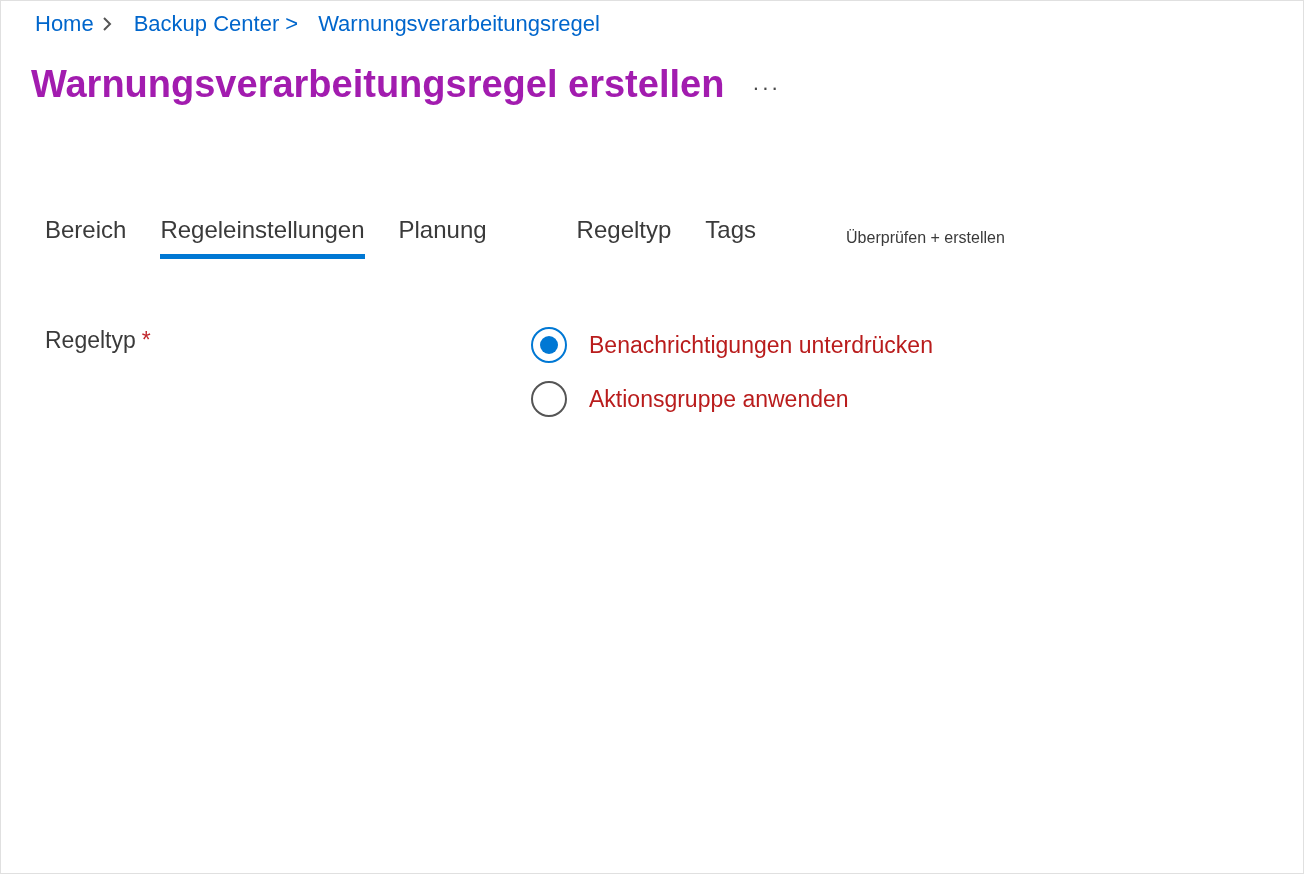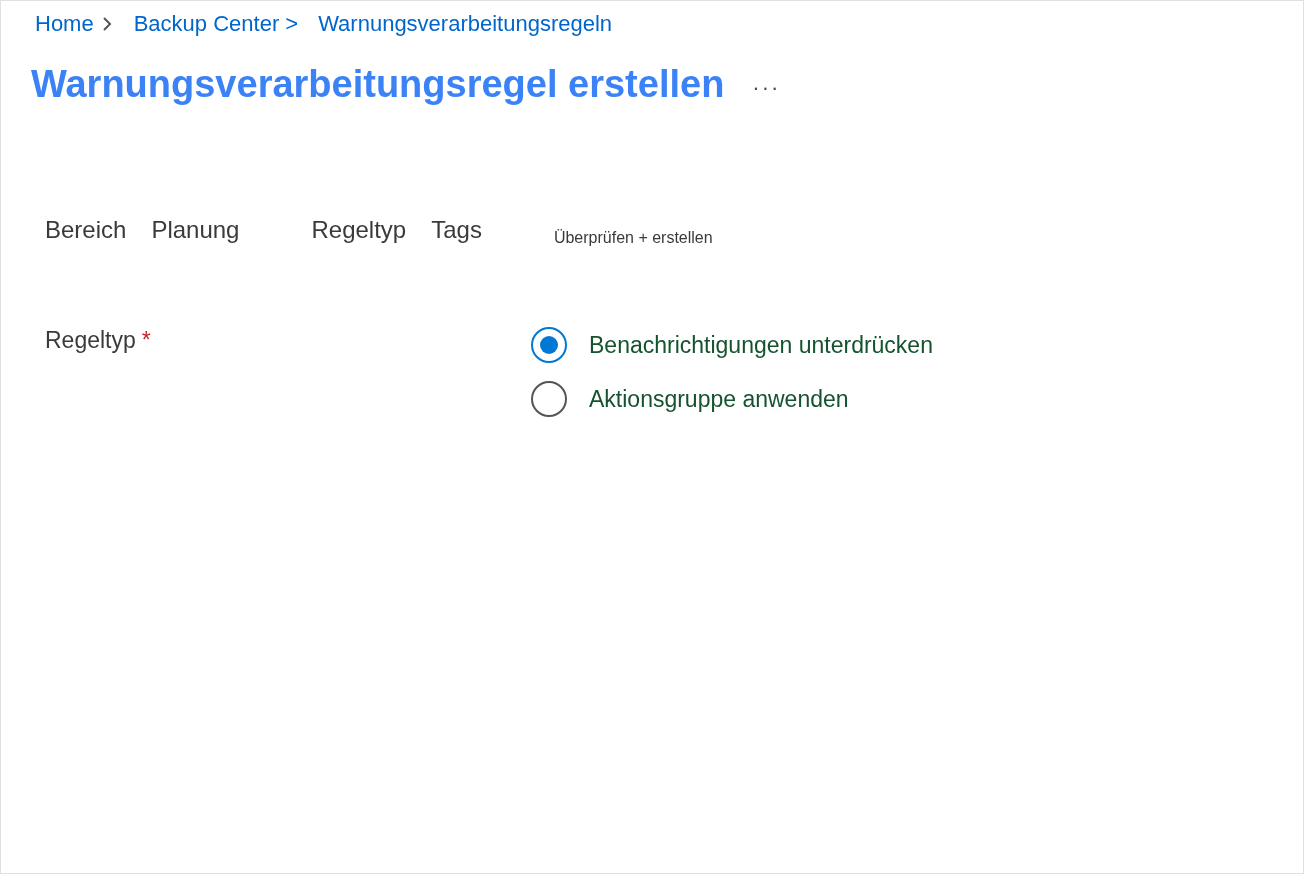--- a/index.html
+++ b/index.html
@@ -35,34 +35,34 @@
     }
     .page-title-row {
       display: flex;
       align-items: center;
       padding: 26px 30px 0;
       gap: 28px;
     }
     .page-title {
       font-size: 38px;
       font-weight: 600;
-      color: #3b82f6;
+      color: #a21caf;
     }
     .more-actions {
       color: #4a4a4a;
       font-size: 22px;
       letter-spacing: 2px;
       cursor: pointer;
       padding-top: 6px;
     }
     .tabs {
       display: flex;
       align-items: flex-end;
       padding: 110px 44px 0;
-      gap: 25px;
+      gap: 34px;
       font-size: 24px;
     }
     .tab {
       color: #3a3a3a;
       cursor: pointer;
       padding-bottom: 10px;
       border-bottom: 5px solid transparent;
       white-space: nowrap;
     }
     .tab.active {
@@ -119,47 +119,48 @@
       border-color: #0078d4;
     }
     .radio-inner {
       width: 18px;
       height: 18px;
       border-radius: 50%;
       background: #0078d4;
     }
     .radio-label {
       font-size: 23px;
-      color: #14532d;
+      color: #b91c1c;
       display: flex;
       align-items: flex-end;
       gap: 4px;
     }
   </style>
 </head>
 <body>
 
 <nav class="breadcrumb">
   <a class="breadcrumb-link">Home</a>
   <span class="breadcrumb-sep">
     <svg width="12" height="16" viewBox="0 0 12 16">
         <path d="M2 2 L8 8 L2 14" stroke="#555" stroke-width="2" fill="none"></path>
       </svg>
   </span>
   <a class="breadcrumb-link">Backup Center &gt;</a>
-  <a class="breadcrumb-link">Warnungsverarbeitungsregeln</a>
+  <a class="breadcrumb-link">Warnungsverarbeitungsregel</a>
 </nav>
 
 <div class="page-title-row">
   <h1 class="page-title">Warnungsverarbeitungsregel erstellen</h1>
   <span class="more-actions">···</span>
 </div>
 
 <div class="tabs">
   <span class="tab">Bereich</span>
+  <span class="tab active">Regeleinstellungen</span>
   <span class="tab">Planung</span>
   <span class="tab-spacer"></span>
   <span class="tab">Regeltyp</span>
   <span class="tab">Tags</span>
   <span class="tab-spacer"></span>
   <span class="tab-review">Überprüfen + erstellen</span>
 </div>
 
 <div class="form-section">
   <div class="form-label">

